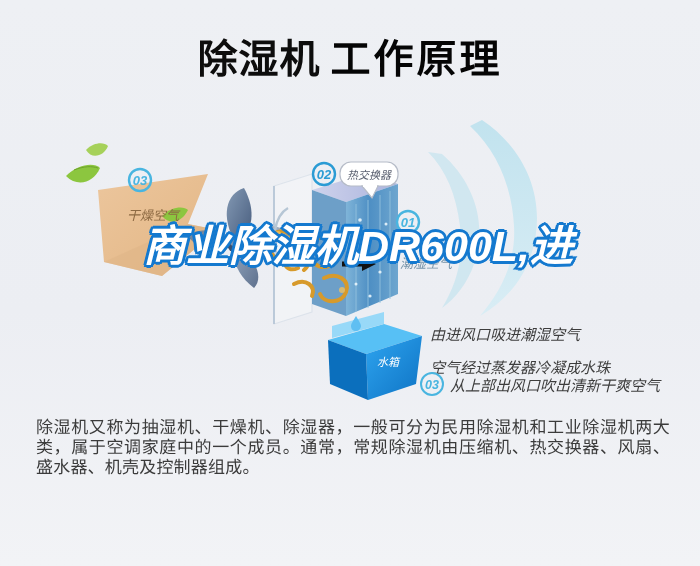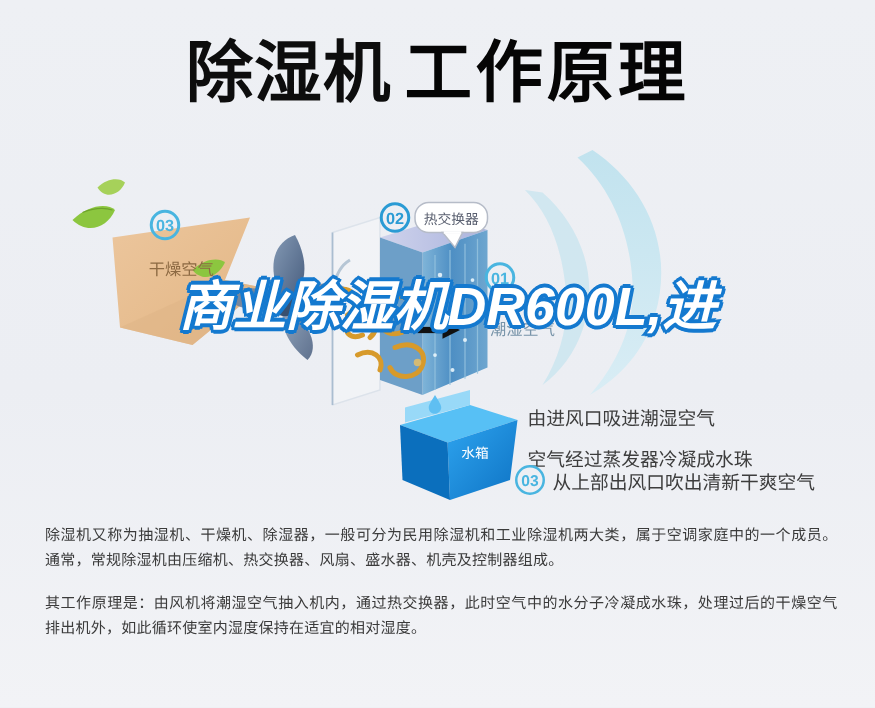--- a/index.html
+++ b/index.html
@@ -31,43 +31,44 @@
     top: 0;
     width: 700px;
     height: 118px;
   }
   .title-text {
     position: absolute;
     left: 0;
     top: 26px;
     width: 700px;
     text-align: center;
-    font-size: 54px;
+    font-size: 40px;
     line-height: 66px;
     font-weight: bold;
     color: #121212;
     letter-spacing: 1px;
     white-space: nowrap;
   }
   .title-text .t-b {
     color: #0d0d0d;
   }
   .title-text .t-c {
     color: #050505;
     margin-left: 10px;
     letter-spacing: 3px;
   }
 
   
   .stage {
     position: absolute;
-    left: 4px;
+    left: 12px;
     top: 112px;
     width: 596px;
     height: 288px;
+    font-style: italic;
   }
   .stage svg {
     display: block;
   }
 
   
   .overlay-text {
     position: absolute;
     left: 8px;
     top: 222px;
@@ -93,21 +94,21 @@
 
   
   .body-copy {
     position: absolute;
     left: 36px;
     top: 418px;
     width: 634px;
   }
   .body-copy p {
     margin: 0 0 14px 0;
-    font-size: 12px;
+    font-size: 17px;
     line-height: 20px;
     color: #3b3b3b;
     text-align: justify;
     letter-spacing: 0.2px;
   }
   .body-copy p.p2 {
     margin-bottom: 0;
   }
 
   
@@ -276,16 +277,15 @@
       </g>
     </svg>
   </div>
 
   <div class="overlay-text">
     <div>商业除湿机DR600L,进</div>
   </div>
 
   <div class="body-copy">
     <p class="p1">除湿机又称为抽湿机、干燥机、除湿器，一般可分为民用除湿机和工业除湿机两大类，属于空调家庭中的一个成员。通常，常规除湿机由压缩机、热交换器、风扇、盛水器、机壳及控制器组成。</p>
-    <p class="p2">其工作原理是：由风机将潮湿空气抽入机内，通过热交换器，此时空气中的水分子冷凝成水珠，处理过后的干燥空气排出机外，如此循环使室内湿度保持在适宜的相对湿度。</p>
   </div>
 
 </div>
 
 </body></html>

